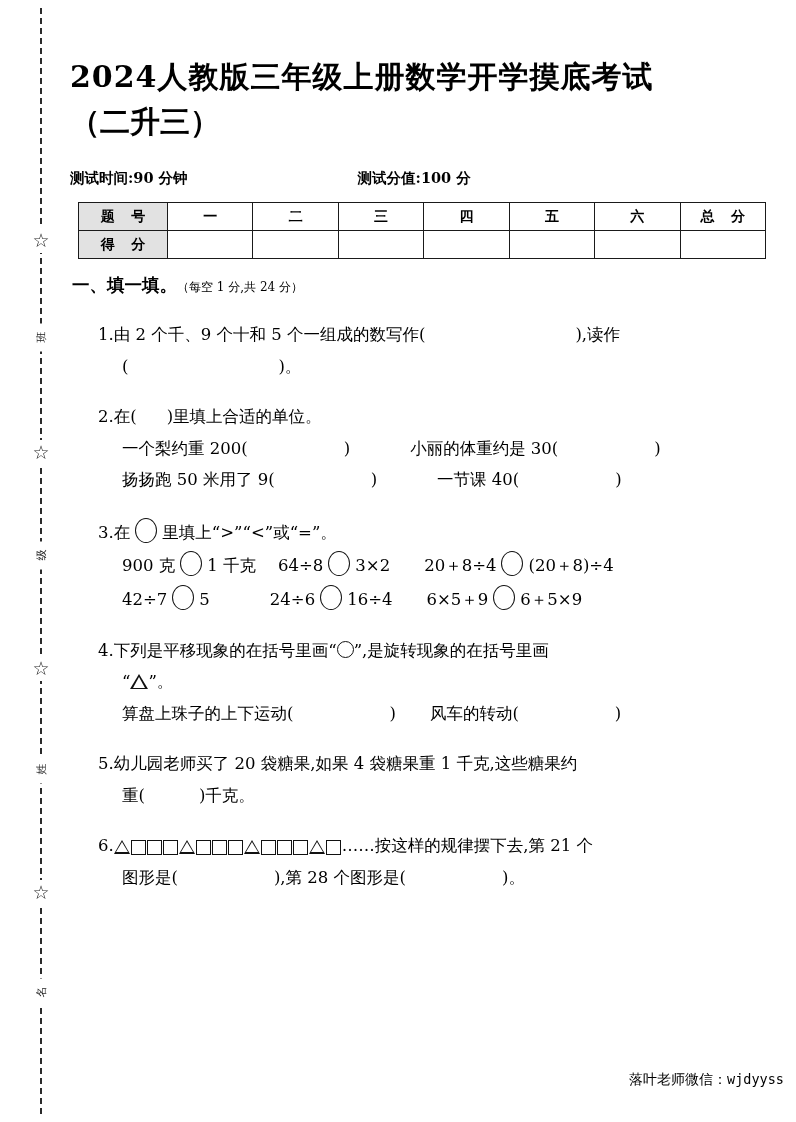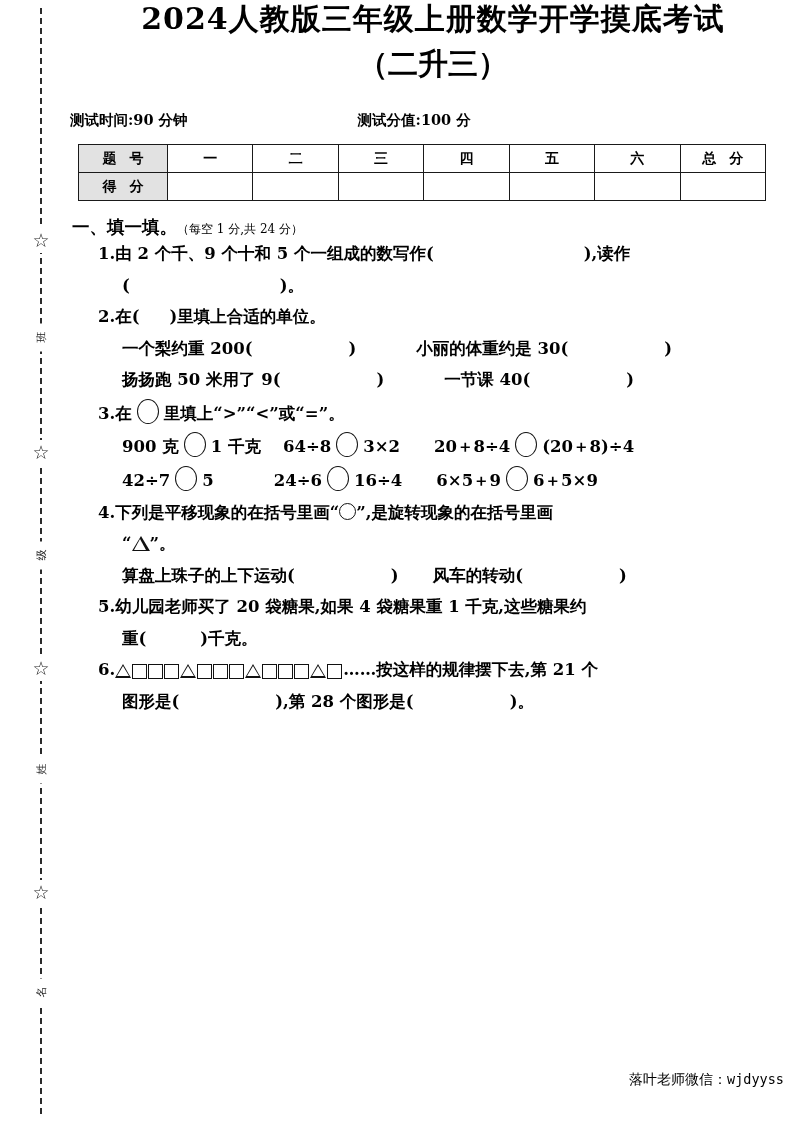--- a/index.html
+++ b/index.html
@@ -56,21 +56,22 @@
   
   .page {
     position: absolute;
     left: 70px;
     top: 0;
     width: 726px;
     height: 1122px;
   }
 
   .title-block {
-    text-align: center;
+    padding-top: 58px;
+    text-align: left;
   }
   .title-main {
     font-family: "DejaVu Serif", "Liberation Serif", serif;
     font-weight: bold;
     font-size: 30px;
     letter-spacing: 1px;
     line-height: 1.25;
     white-space: nowrap;
   }
   .title-sub {
@@ -92,20 +93,21 @@
 
   
   .score-table-wrap {
     margin: 14px 8px 0 8px;
   }
   table.score-table {
     width: 688px;
     border-collapse: collapse;
     table-layout: fixed;
     border: 1.6px solid #1a1a1a;
+    font-family: Liberation Mono, monospace;
   }
   table.score-table td {
     border: 1px solid #1a1a1a;
     height: 25px;
     text-align: center;
     vertical-align: middle;
     font-size: 14px;
     font-weight: bold;
     letter-spacing: 4px;
     text-indent: 4px;
@@ -121,24 +123,23 @@
     font-size: 17.5px;
     font-weight: bold;
     white-space: nowrap;
   }
   .section-head .pts {
     font-size: 12px;
     font-weight: normal;
   }
 
   .q {
-    margin-top: 2px;
+    margin-top: 25px;
     font-size: 16.5px;
     line-height: 1.55;
-    font-weight: bold;
   }
   .q-line {
     white-space: nowrap;
     margin-bottom: 6px;
   }
   .q-line.indent1 { padding-left: 28px; }
   .q-line.indent2 { padding-left: 52px; }
 
   .blank-sm { display: inline-block; width: 54px; }
   .blank-md { display: inline-block; width: 96px; }

